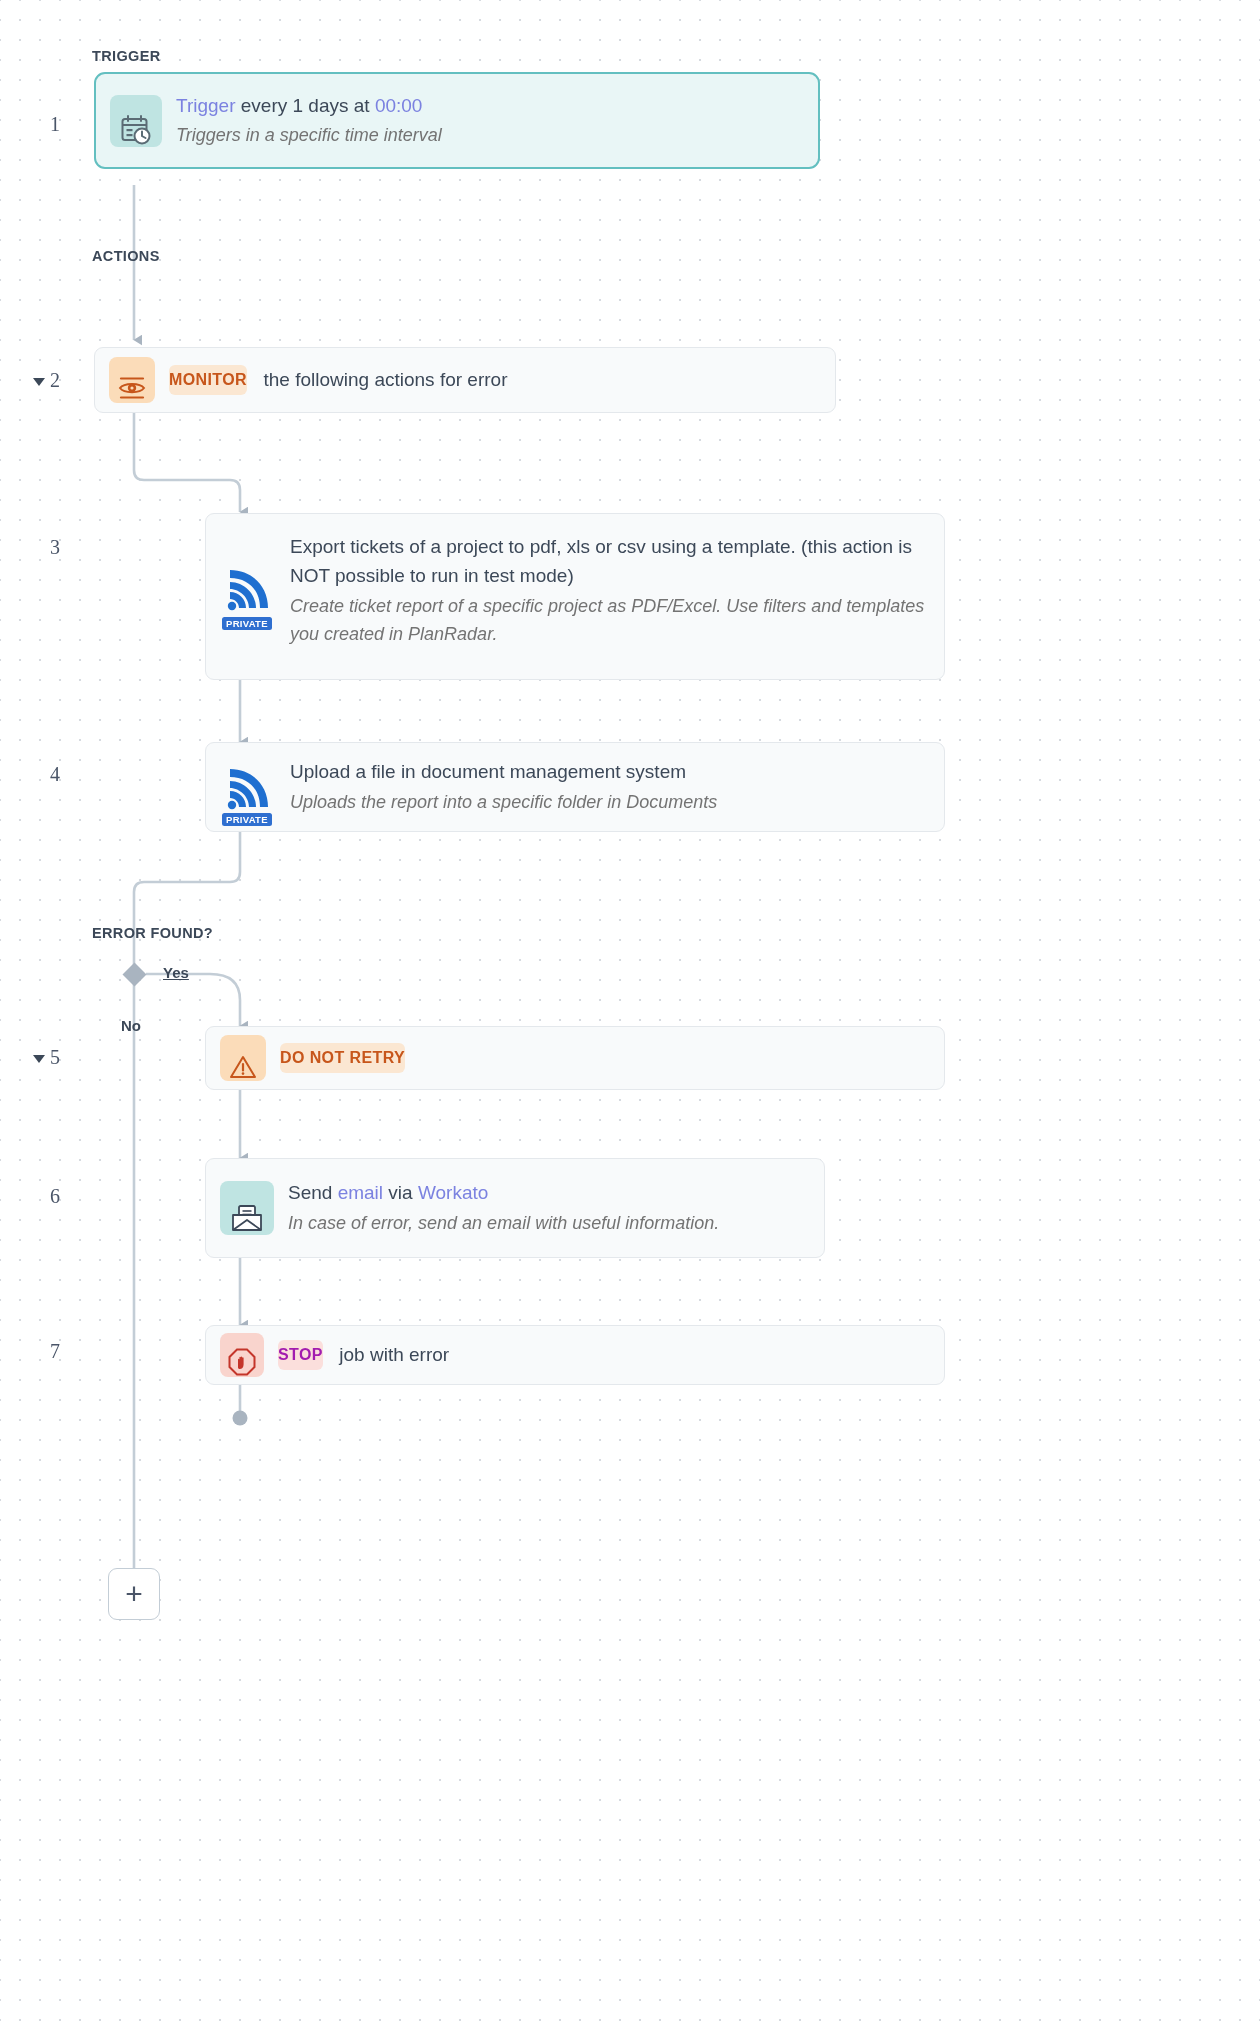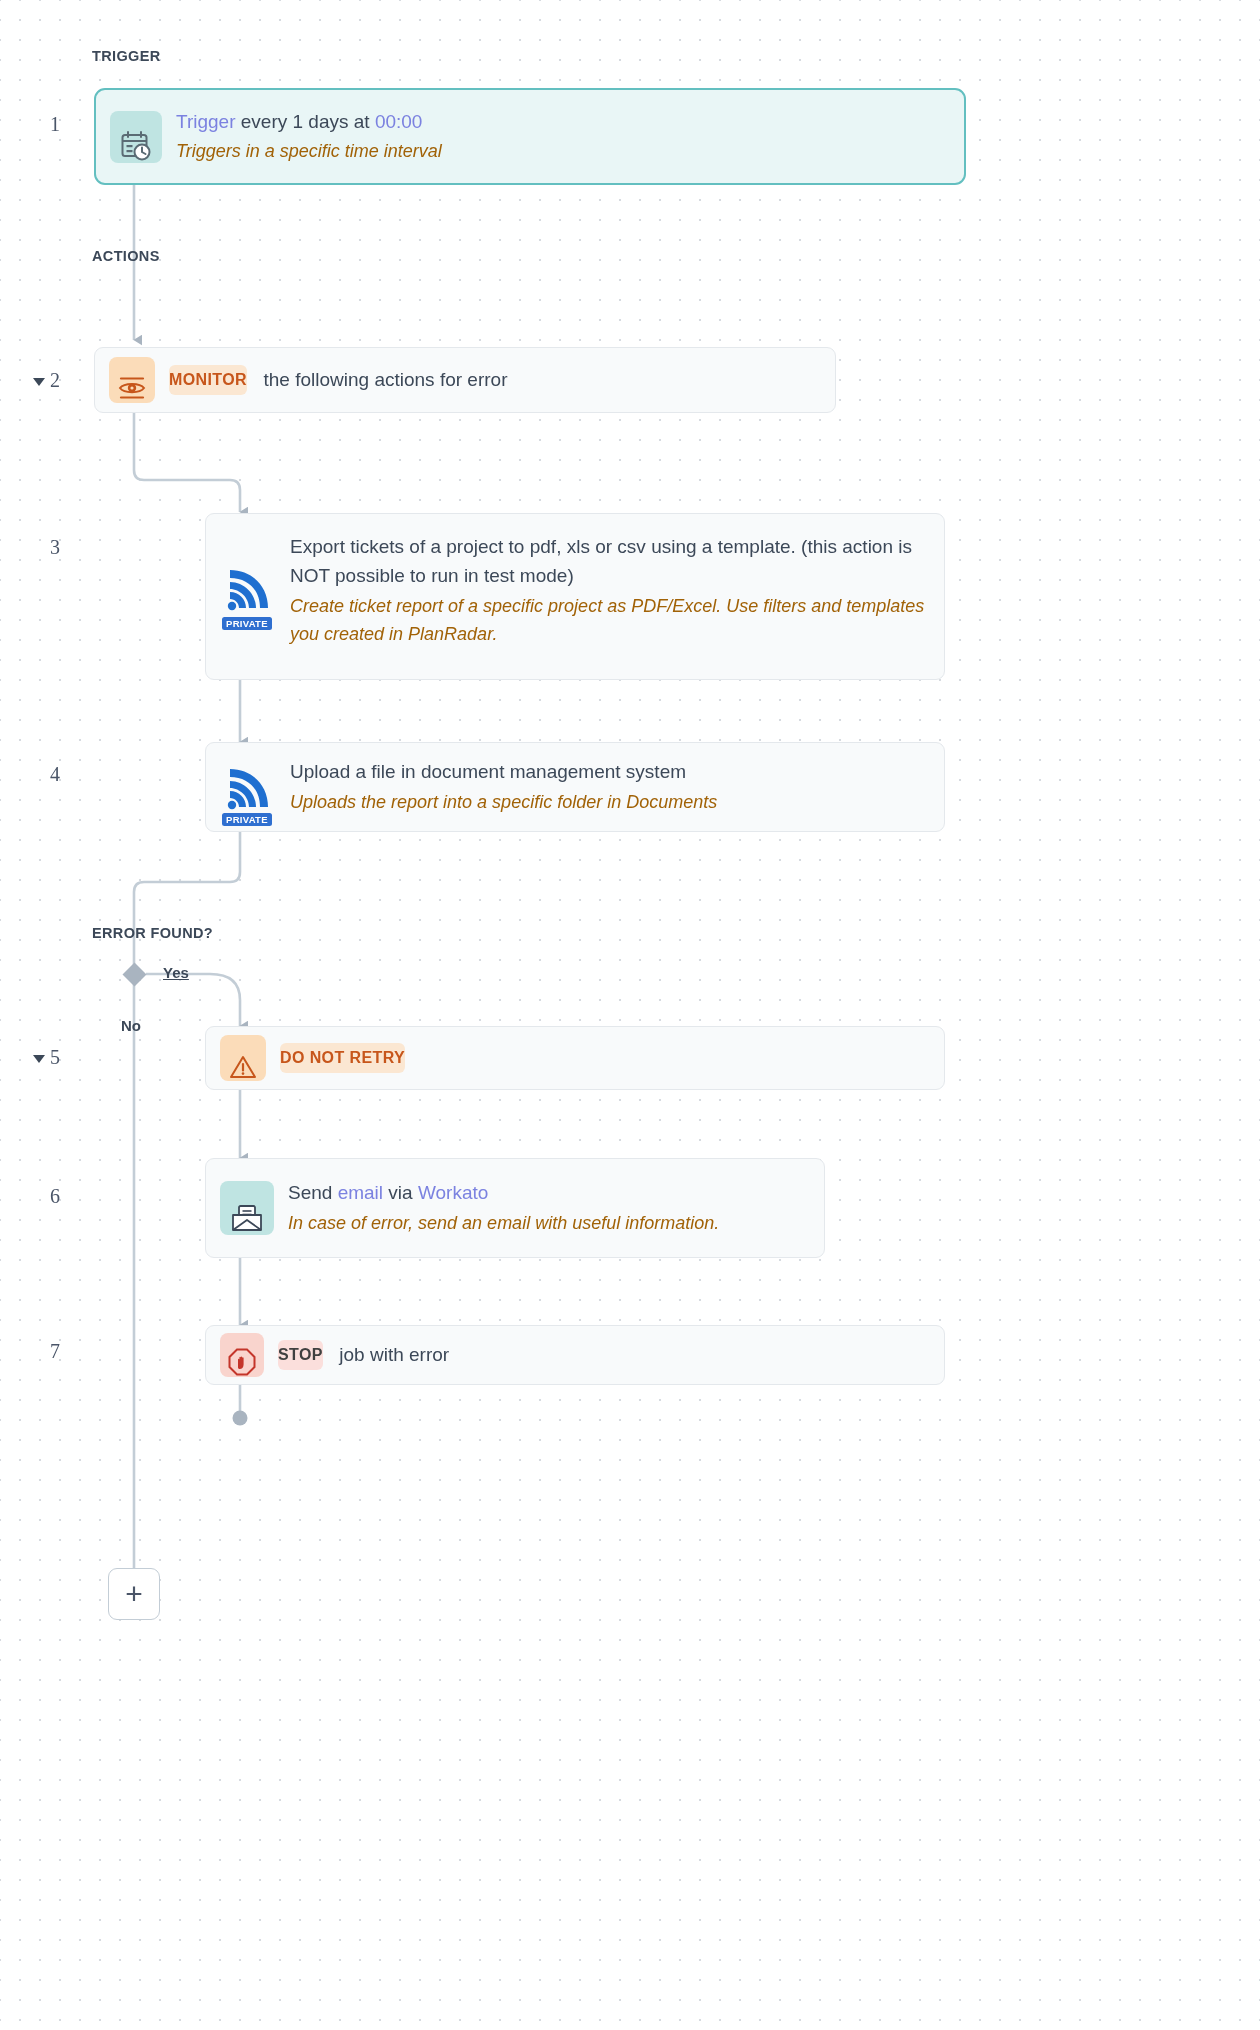--- a/index.html
+++ b/index.html
@@ -86,38 +86,38 @@
 
   .card-title {
     font-size: 19px;
     color: #3c4858;
     line-height: 1.55;
   }
   .card-title .accent { color: #7b82e0; }
   .card-desc {
     font-size: 18px;
     font-style: italic;
-    color: #a16207;
+    color: #737373;
     line-height: 1.55;
     margin-top: 2px;
   }
 
   
   .badge {
     display: inline-block;
     font-size: 16px;
     font-weight: bold;
     letter-spacing: 0.4px;
     padding: 6px 0;
     border-radius: 6px;
     vertical-align: middle;
   }
   .badge-monitor { background: #fbe7d2; color: #c7561b; }
   .badge-retry { background: #fbe7d2; color: #c7561b; }
-  .badge-stop { background: #fbdfdc; color: #404040; }
+  .badge-stop { background: #fbdfdc; color: #a21caf; }
   .inline-after {
     font-size: 19px;
     color: #3c4858;
     margin-left: 12px;
     vertical-align: middle;
   }
 
   
   .private-tag {
     position: absolute;
@@ -211,21 +211,21 @@
 
 <div class="step-num" style="left:30px; top:763px;">4</div>
 
 <div class="collapse-caret" style="left:33px; top:1055px;"></div>
 <div class="step-num" style="left:30px; top:1046px;">5</div>
 
 <div class="step-num" style="left:30px; top:1185px;">6</div>
 
 <div class="step-num" style="left:30px; top:1340px;">7</div>
 
-<div class="card trigger-card" style="left:94px; top:88px; width:872px; height:97px;">
+<div class="card trigger-card" style="left:94px; top:72px; width:726px; height:97px;">
   <div class="card-icon icon-teal">
     <svg width="34" height="34" viewBox="0 0 34 34">
       <rect x="3.5" y="6" width="24" height="21" rx="2.5" fill="none" stroke="#5a6b74" stroke-width="2"></rect>
       <line x1="3.5" y1="12" x2="27.5" y2="12" stroke="#5a6b74" stroke-width="2"></line>
       <line x1="9" y1="3" x2="9" y2="8" stroke="#5a6b74" stroke-width="2" stroke-linecap="round"></line>
       <line x1="22" y1="3" x2="22" y2="8" stroke="#5a6b74" stroke-width="2" stroke-linecap="round"></line>
       <rect x="7.5" y="16" width="6" height="2.2" fill="#5a6b74"></rect>
       <rect x="7.5" y="21" width="6" height="2.2" fill="#5a6b74"></rect>
       <circle cx="23" cy="23" r="7.5" fill="#ffffff" stroke="#5a6b74" stroke-width="2"></circle>
       <path d="M23,18.5 L23,23 L26.5,25" stroke="#5a6b74" stroke-width="2" fill="none" stroke-linecap="round"></path>

